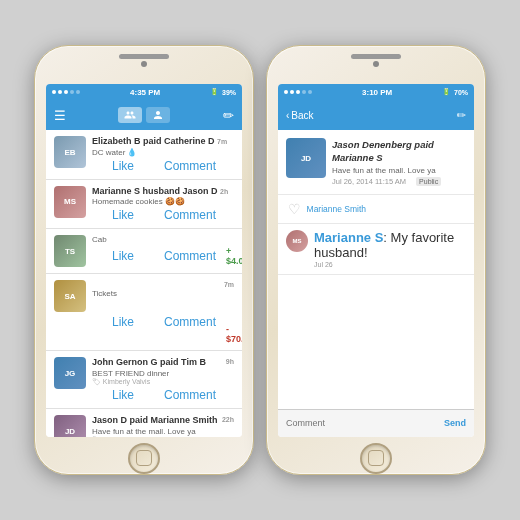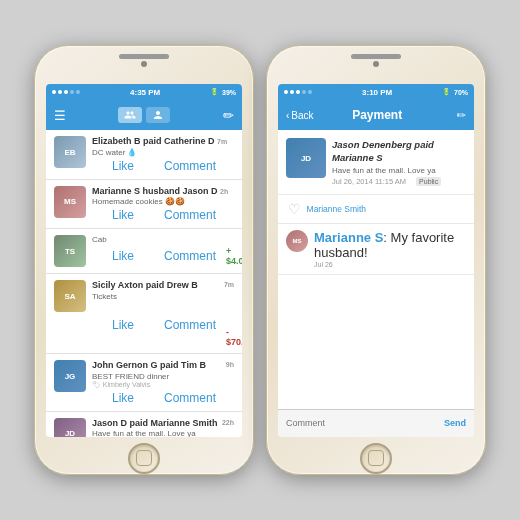--- a/index.html
+++ b/index.html
@@ -332,21 +332,20 @@
               <span class="feed-action">Comment</span>
               <span class="feed-amount positive">+ $4.00</span>
             </div>
           </div>
         </div>
 
         <div class="feed-item">
           <div class="avatar av-photo4">SA</div>
           <div class="feed-content">
             <div class="feed-header" style="display:flex; justify-content:space-between;">
-              <span><span>Sicily Axton</span> <span>paid</span> <span>Drew B</span></span>
               <span class="feed-time">7m</span>
             </div>
             <div class="feed-sub">Tickets</div>
             <div class="feed-actions">
               <span class="feed-action">Like</span>
               <span class="feed-action">Comment</span>
               <span class="feed-amount negative">- $70.00</span>
             </div>
           </div>
         </div>
@@ -416,21 +415,20 @@
           <span>🔋</span>
           <span>70%</span>
         </div>
       </div>
 
       <div class="nav-back-bar">
         <div class="nav-back">
           <span>‹</span>
           <span>Back</span>
         </div>
-        <span class="nav-title">Payment</span>
         <span class="nav-edit-icon">✏</span>
       </div>
 
       <div class="detail-view" style="height: calc(100% - 74px); overflow-y: auto; padding-bottom: 28px;">
 
         <div class="detail-item">
           <div class="detail-avatar av-photo5">JD</div>
           <div class="detail-content">
             <div class="detail-header">
               <span>Jason Denenberg</span>

